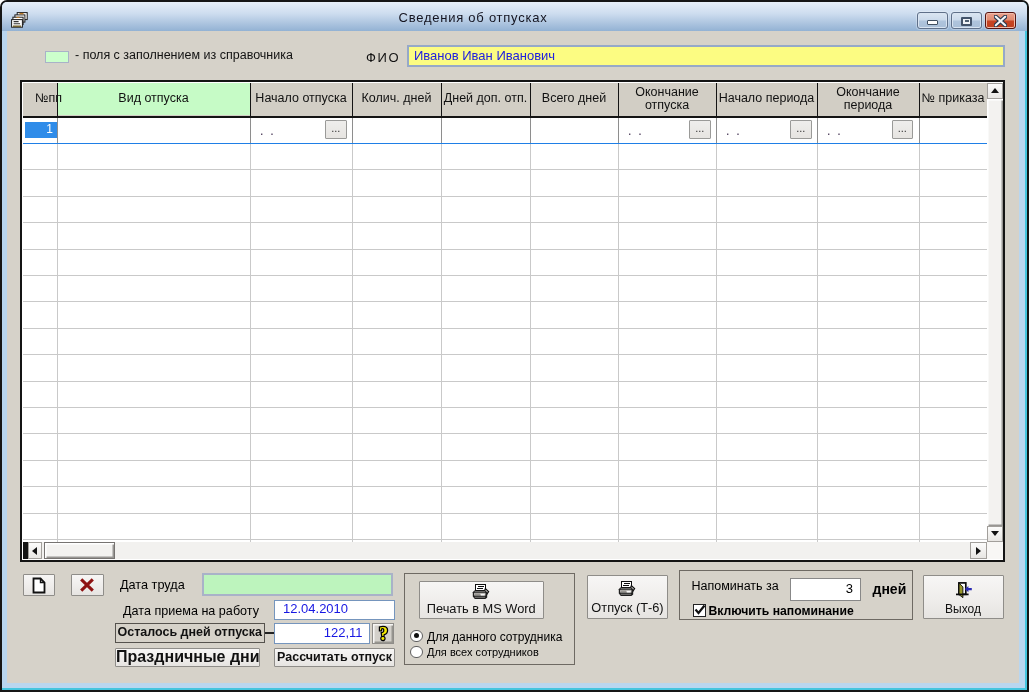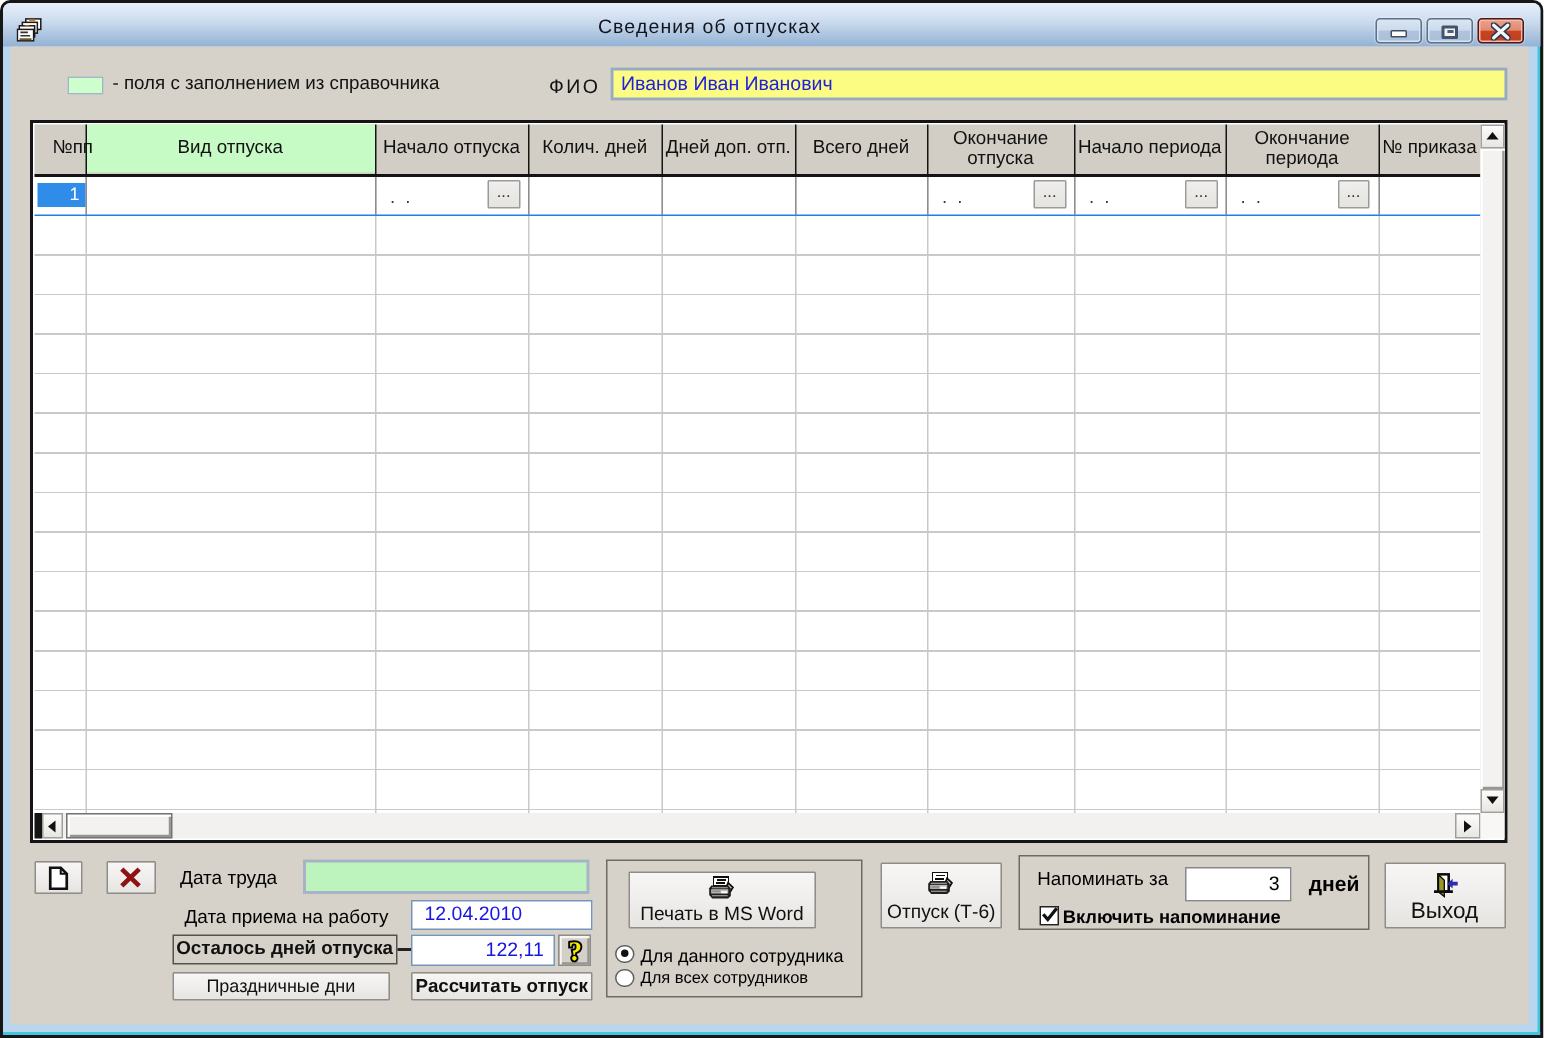--- a/index.html
+++ b/index.html
@@ -54,38 +54,38 @@
 #btnnew{left:23px;top:574px;width:32px;height:22px}
 #btndel{left:70.5px;top:574px;width:33.5px;height:22px}
 #lblrezh{left:120px;top:578px;font-size:12.7px}
 #rezhfield{left:202px;top:573px;width:191px;height:22.5px;background:#bdf4bd;border:2px solid #a9b2c8}
 #lbldata{left:123px;top:603.5px;font-size:12.6px}
 #datefield{left:274px;top:600px;width:121px;height:19.5px;background:#fff;border:1.5px solid #7595bd;color:#1717e2;font-size:13px;line-height:16px;padding-left:8px}
 #ostbox{left:115px;top:622.5px;width:149.5px;height:20.5px;border:1.5px solid #55524d;font-size:12.5px;font-weight:bold;text-align:center;line-height:17.5px;color:#111}
 #connector{left:264.5px;top:632px;width:9.5px;height:1.5px;background:#222}
 #ostfield{left:274px;top:622.5px;width:95.5px;height:21px;background:#fff;border:1.5px solid #7595bd;color:#1717e2;font-size:13px;line-height:18px;text-align:right;padding-right:6px}
 #helpbtn{left:371.5px;top:622.5px;width:22px;height:21px;background:#d3d0ca;border:1px solid #8f8d89;box-shadow:inset 1.5px 1.5px 0 #f7f6f4,inset -1.5px -1.5px 0 #97958f}
-#btnprazd{left:115px;top:648px;width:144.5px;height:18.5px;font-weight:normal;font-size:12px;text-align:center;line-height:16px;color:#111}
+#btnprazd{left:115px;top:648px;width:144.5px;height:18.5px;font-weight:bold;font-size:16px;text-align:center;line-height:16px;color:#111}
 #btnrass{left:274px;top:648px;width:121px;height:18.5px;font-weight:bold;font-size:12.5px;text-align:center;line-height:16px;color:#111}
 #group1{left:404px;top:573px;width:171px;height:92px;border:1.5px solid #6e6a63}
 #btnword{left:418.5px;top:580.5px;width:125.5px;height:38px;font-size:12.8px;color:#111;display:flex;align-items:center;justify-content:flex-end;flex-direction:column;padding-bottom:2px}
 .radio{width:12.5px;height:12.5px;border-radius:50%;background:#fff;border:1px solid #5f5f5f}
 #r1{left:410px;top:629.5px}
 #r1 i{position:absolute;left:2.6px;top:2.6px;width:5.3px;height:5.3px;border-radius:50%;background:#111}
 #r2{left:410px;top:645.5px}
 #lblr1{left:427px;top:629.5px;font-size:12px}
 #lblr2{left:427px;top:645.5px;font-size:11px}
 #btnt6{left:587px;top:574.5px;width:81px;height:44px;font-size:12.8px;color:#111;display:flex;align-items:center;justify-content:flex-end;flex-direction:column;padding-bottom:3px}
 #group2{left:678.5px;top:570px;width:234px;height:50px;border:1.5px solid #6e6a63}
 #lblnapom{left:691.5px;top:579px;font-size:12.5px;font-weight:normal}
 #napfield{left:789.5px;top:577.5px;width:71.5px;height:23.5px;background:#fff;border:1.5px solid #888;font-size:13px;line-height:20px;text-align:right;padding-right:7px}
 #lbldnei{left:872.5px;top:581px;font-size:14px;font-weight:bold}
 #chk{left:693px;top:604px;width:13px;height:13px;background:#fff;border:1.5px solid #222}
 #lblchk{left:708.5px;top:603.5px;font-size:12.2px;font-weight:bold}
-#btnexit{left:922.5px;top:574.5px;width:81px;height:44px;font-size:15px;color:#111;display:flex;align-items:center;justify-content:flex-end;flex-direction:column;padding-bottom:1.5px}
+#btnexit{left:922.5px;top:574.5px;width:81px;height:44px;font-size:12px;color:#111;display:flex;align-items:center;justify-content:flex-end;flex-direction:column;padding-bottom:1.5px}
 </style></head>
 <body>
 <div class="abs" id="frame"></div>
 <div class="abs" id="blue"></div>
 <div class="abs" id="titlebar"></div>
 <div class="abs" id="client"></div>
 
 <svg class="abs" style="left:11px;top:12px" width="17" height="17" viewBox="0 0 17 17">
  <g stroke="#1a1a1a" stroke-width="1" fill="#fff">
   <rect x="6.2" y="0.6" width="10" height="7"></rect>

